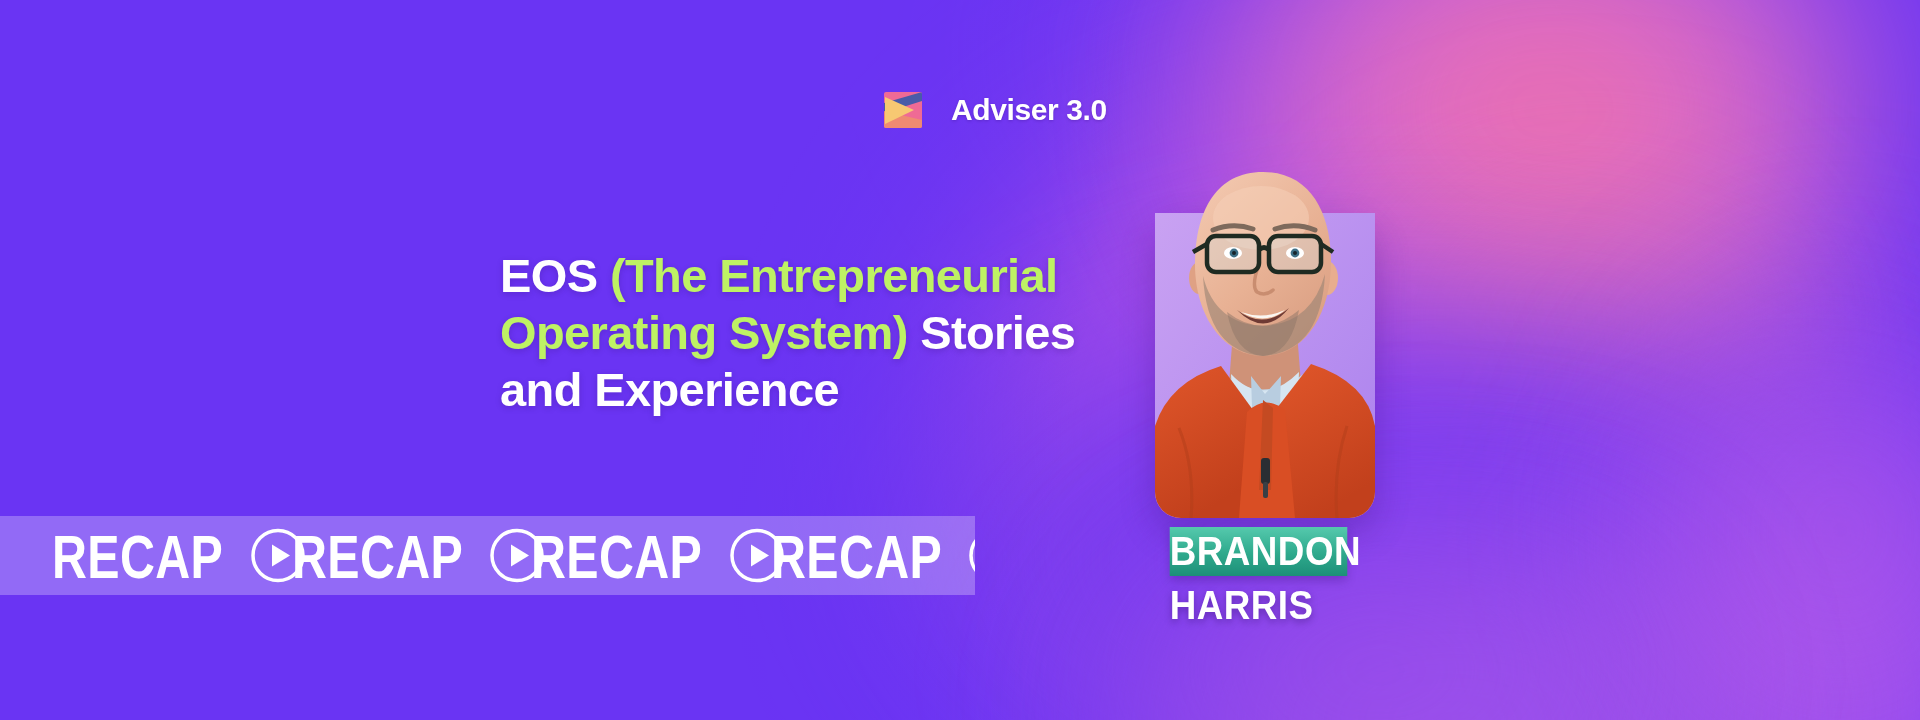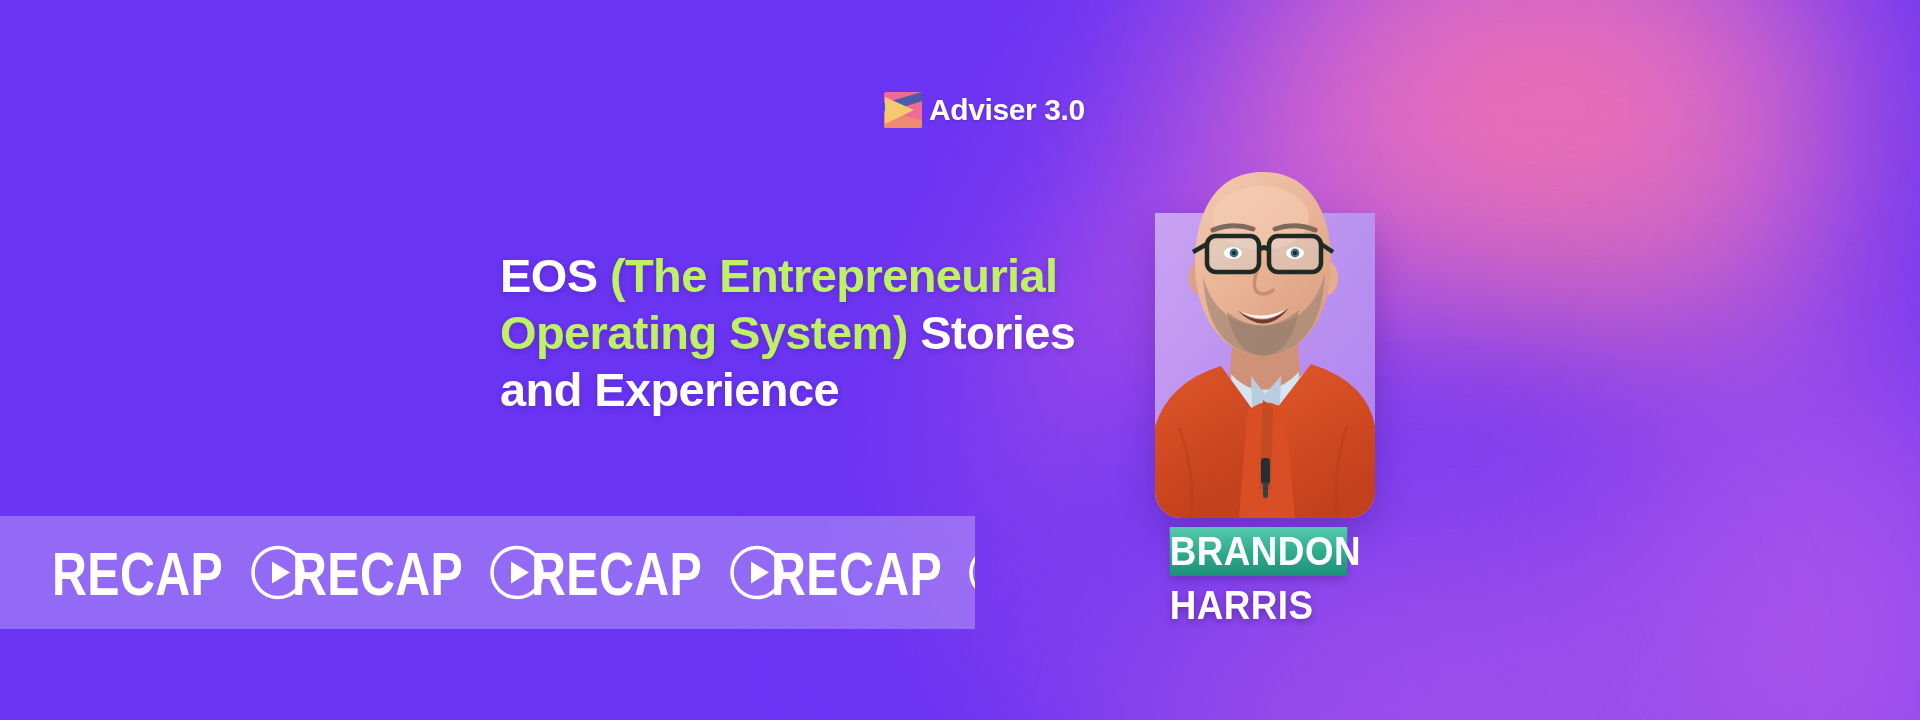--- a/index.html
+++ b/index.html
@@ -36,40 +36,40 @@
   .b9 { width:820px; height:520px; right:-80px; top:60px;
         background:radial-gradient(closest-side, #ef7aa6 0%, rgba(235,115,175,0) 70%); opacity:.7; }
   .sheen {
     position:absolute; inset:0;
     background:linear-gradient(100deg, rgba(106,52,243,1) 0%, rgba(106,52,243,1) 36%, rgba(106,52,243,0) 56%);
   }
 
   
   #logo-row {
     position:absolute; left:884px; top:92px;
-    display:flex; align-items:center; gap:7px;
+    display:flex; align-items:center; gap:29px;
   }
   #logo-mark { width:38px; height:36px; display:block; border-radius:2px; overflow:hidden; }
   #logo-text {
     color:#fff; font-size:30px; font-weight:700; letter-spacing:-0.4px;
     text-shadow:0 1px 3px rgba(40,10,90,.25);
   }
 
   
   #headline {
     position:absolute; left:500px; top:248px; width:640px;
     font-size:47px; font-weight:700; line-height:1.21;
     letter-spacing:-0.6px; color:#ffffff;
     text-shadow:0 2px 6px rgba(40,10,90,.22);
   }
   #headline .accent { color:#bef264; }
 
   
   #recap-banner {
-    position:absolute; left:0; top:516px; width:975px; height:113px;
+    position:absolute; left:0; top:516px; width:975px; height:79px;
     background:rgba(255,255,255,.27);
     overflow:hidden;
   }
   #recap-track {
     position:absolute; left:52px; top:50%; transform:translateY(-50%);
     display:flex; align-items:center; white-space:nowrap;
   }
   .recap-word {
     font-family:"Liberation Sans Narrow","Liberation Sans",sans-serif;
     color:#ffffff; font-size:62px; font-weight:700;

